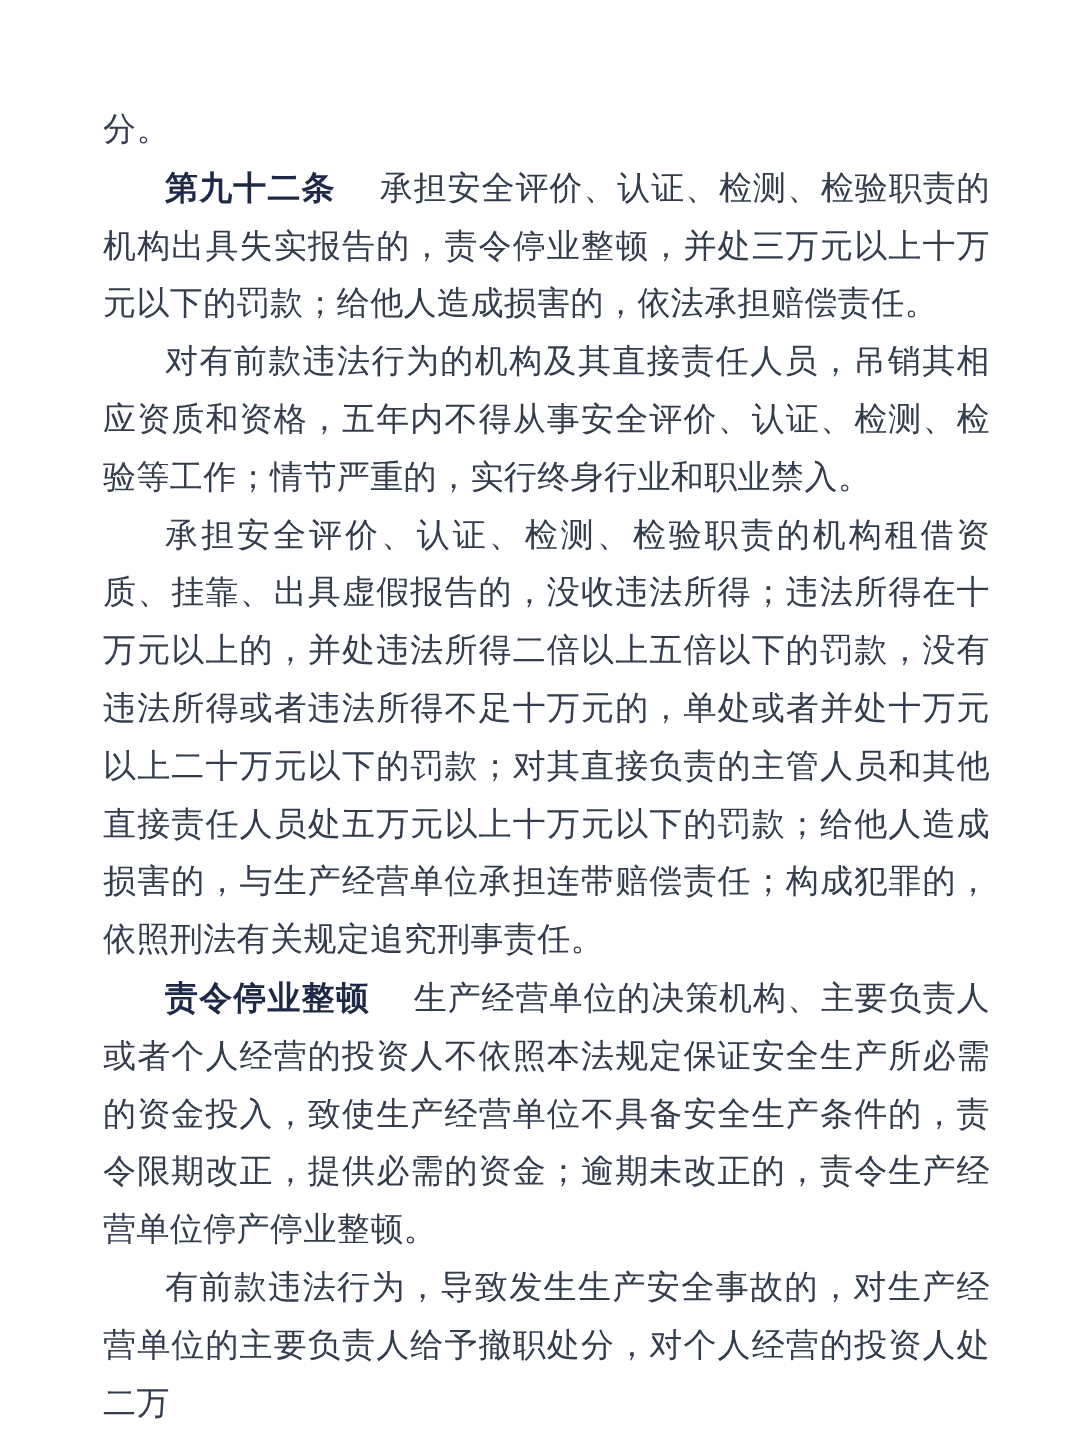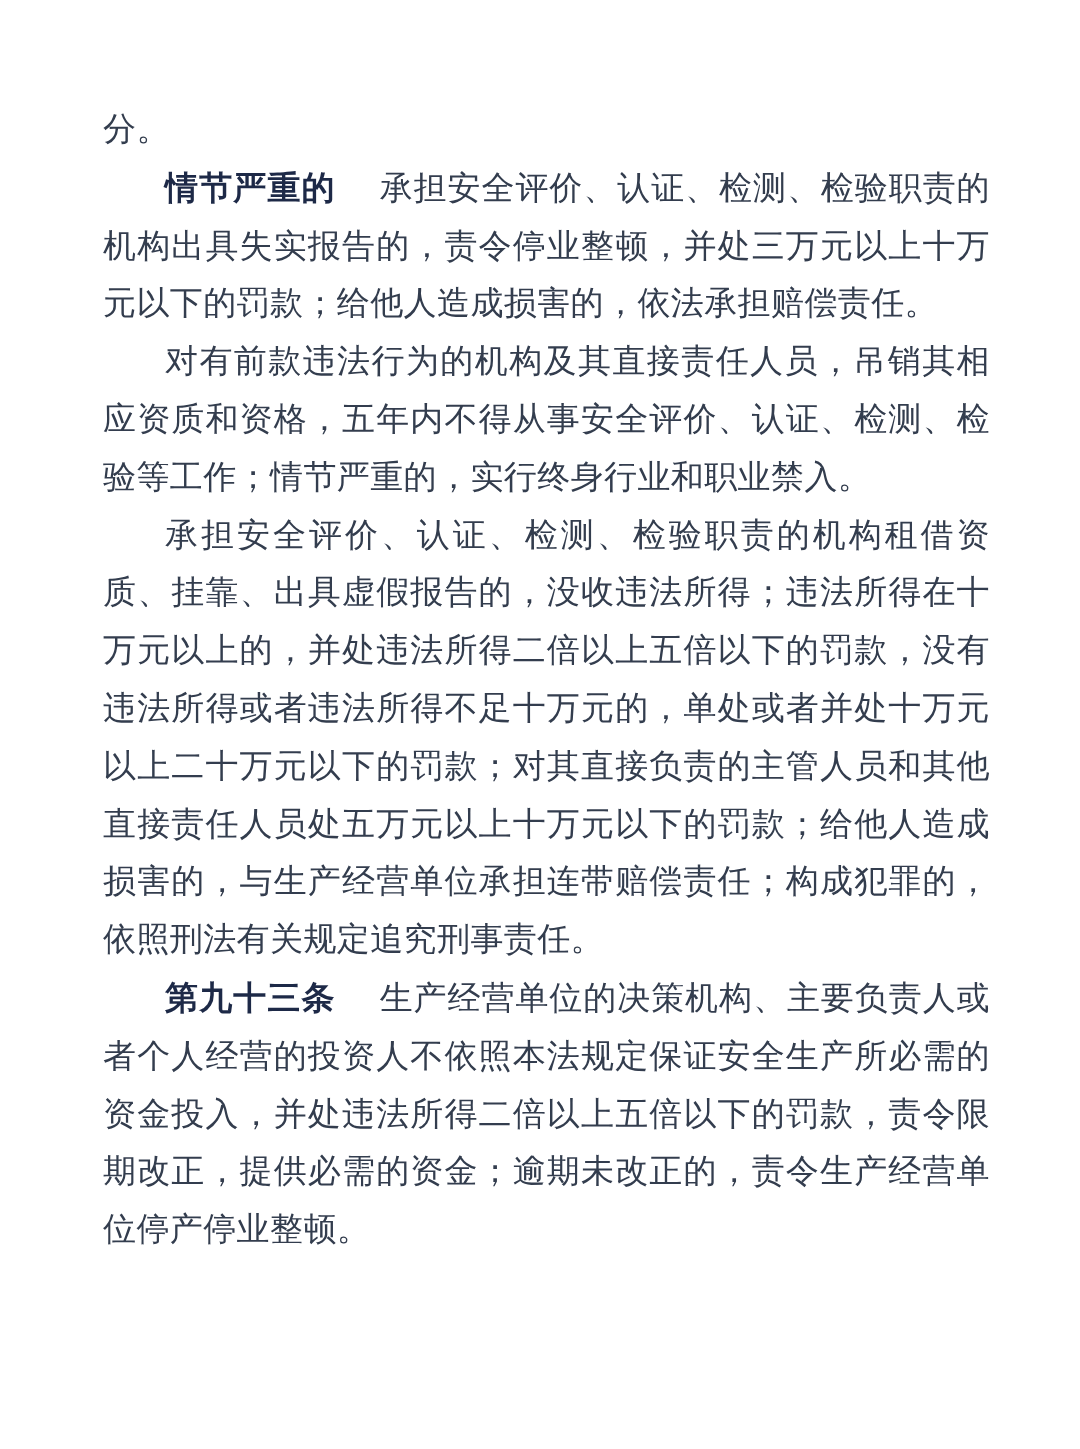--- a/index.html
+++ b/index.html
@@ -38,22 +38,23 @@
     margin-right: 44px;
   }
 </style>
 </head>
 <body>
 
 <div class="page">
 
   <p class="para"><span>分。</span></p>
 
-  <p class="para indent"><span class="art">情节严重的</span><span>承担安全评价、认证、检测、检验职责的机构出具失实报告的，责令停业整顿，并处三万元以上十万元以下的罚款；给他人造成损害的，依法承担赔偿责任。</span></p>
+  <p class="para indent"><span class="art">第九十二条</span><span>承担安全评价、认证、检测、检验职责的机构出具失实报告的，责令停业整顿，并处三万元以上十万元以下的罚款；给他人造成损害的，依法承担赔偿责任。</span></p>
 
   <p class="para indent"><span>对有前款违法行为的机构及其直接责任人员，吊销其相应资质和资格，五年内不得从事安全评价、认证、检测、检验等工作；情节严重的，实行终身行业和职业禁入。</span></p>
 
   <p class="para indent"><span>承担安全评价、认证、检测、检验职责的机构租借资质、挂靠、出具虚假报告的，没收违法所得；违法所得在十万元以上的，并处违法所得二倍以上五倍以下的罚款，没有违法所得或者违法所得不足十万元的，单处或者并处十万元以上二十万元以下的罚款；对其直接负责的主管人员和其他直接责任人员处五万元以上十万元以下的罚款；给他人造成损害的，与生产经营单位承担连带赔偿责任；构成犯罪的，依照刑法有关规定追究刑事责任。</span></p>
 
-  <p class="para indent"><span class="art">第九十三条</span><span>生产经营单位的决策机构、主要负责人或者个人经营的投资人不依照本法规定保证安全生产所必需的资金投入，并处违法所得二倍以上五倍以下的罚款，责令限期改正，提供必需的资金；逾期未改正的，责令生产经营单位停产停业整顿。</span></p>
+  <p class="para indent"><span class="art">责令停业整顿</span><span>生产经营单位的决策机构、主要负责人或者个人经营的投资人不依照本法规定保证安全生产所必需的资金投入，致使生产经营单位不具备安全生产条件的，责令限期改正，提供必需的资金；逾期未改正的，责令生产经营单位停产停业整顿。</span></p>
 
+  <p class="para indent"><span>有前款违法行为，导致发生生产安全事故的，对生产经营单位的主要负责人给予撤职处分，对个人经营的投资人处二万</span></p>
 
 </div>
 
 </body></html>

